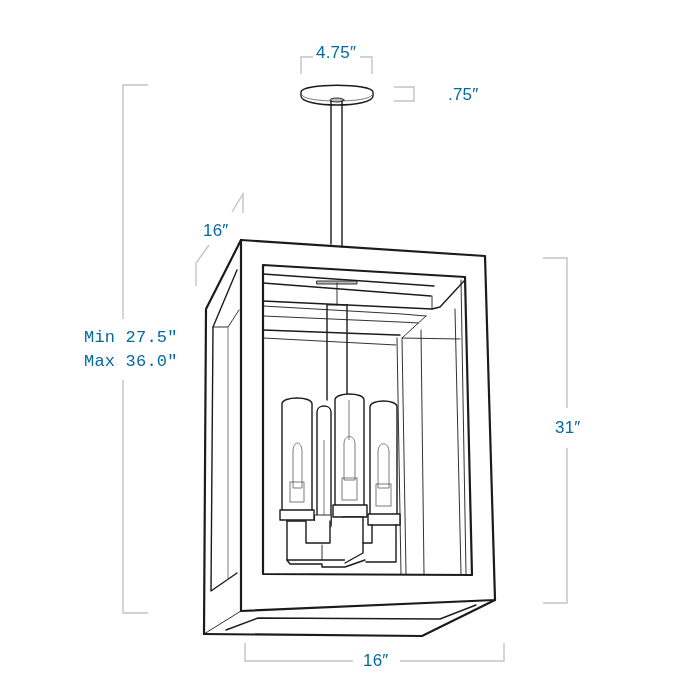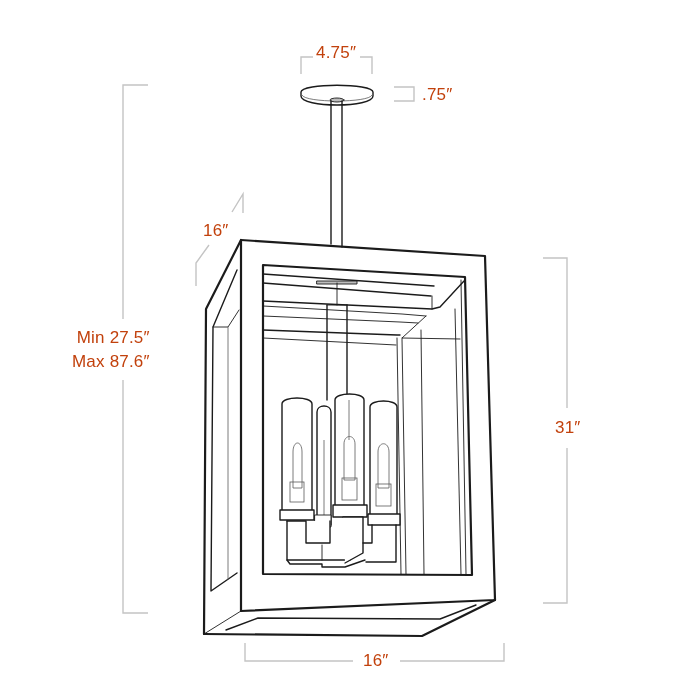--- a/index.html
+++ b/index.html
@@ -1,20 +1,20 @@
 <!DOCTYPE html>
 <html><head>
   <meta charset="utf-8">
   <style>
     html, body { margin: 0; padding: 0; background: #ffffff; }
     body { width: 700px; height: 700px; position: relative; overflow: hidden;
            font-family: "Liberation Sans", "DejaVu Sans", sans-serif; }
     .stage { position: absolute; left: 0; top: 0; width: 700px; height: 700px; }
     svg { position: absolute; left: 0; top: 0; }
-    .dim-label { position: absolute; color: #c2410c; font-size: 17px; line-height: 1;
+    .dim-label { position: absolute; color: #0369a1; font-size: 17px; line-height: 1;
                  white-space: nowrap; background: #fff; letter-spacing: 0.2px; }
     .dim-label.multi { line-height: 24px; text-align: right; background: transparent; }
     .dim { stroke: #c4c4c4; stroke-width: 1.4; fill: none; }
     .ink { stroke: #1b1b1b; fill: none; stroke-linejoin: round; stroke-linecap: round; }
     .ink-heavy { stroke-width: 2.2; }
     .ink-mid { stroke-width: 1.4; }
     .ink-thin { stroke-width: 0.9; }
     .ink-light { stroke: #5a5a5a; stroke-width: 0.8; fill: none; }
     .fill-w { fill: #ffffff; }
   </style>
@@ -132,22 +132,22 @@
       <polyline class="ink ink-mid" points="287,521 287,560 350,560 350,540"></polyline>
       <polyline class="ink ink-mid" points="287,560 290,564 322,564 322,567 345,567 365,560"></polyline>
       <polyline class="ink ink-mid fill-w" points="343,517 363,517 363,553 345,563"></polyline>
       <polyline class="ink ink-mid" points="363,543 372,543 372,525"></polyline>
       <polyline class="ink ink-mid" points="396,525 396,562 366,562"></polyline>
       <line class="ink ink-thin" x1="322" y1="545" x2="322" y2="560"></line>
     </g>
   </svg>
 
   <div class="dim-label" style="left:316px; top:44px;">4.75″</div>
-  <div class="dim-label" style="left:422px; top:86px;">.75″</div>
+  <div class="dim-label" style="left:448px; top:86px;">.75″</div>
   <div class="dim-label" style="left:203px; top:222px; background:transparent;">16″</div>
-  <div class="dim-label multi" style="left:72px; top:326px;">
+  <div class="dim-label multi" style="left:84px; top:326px;font-family:Liberation Mono, monospace;">
     <div>Min 27.5″</div>
-    <div>Max 87.6″</div>
+    <div>Max 36.0″</div>
   </div>
   <div class="dim-label" style="left:555px; top:419px;">31″</div>
   <div class="dim-label" style="left:363px; top:652px;">16″</div>
 
 </div>
 
 </body></html>

